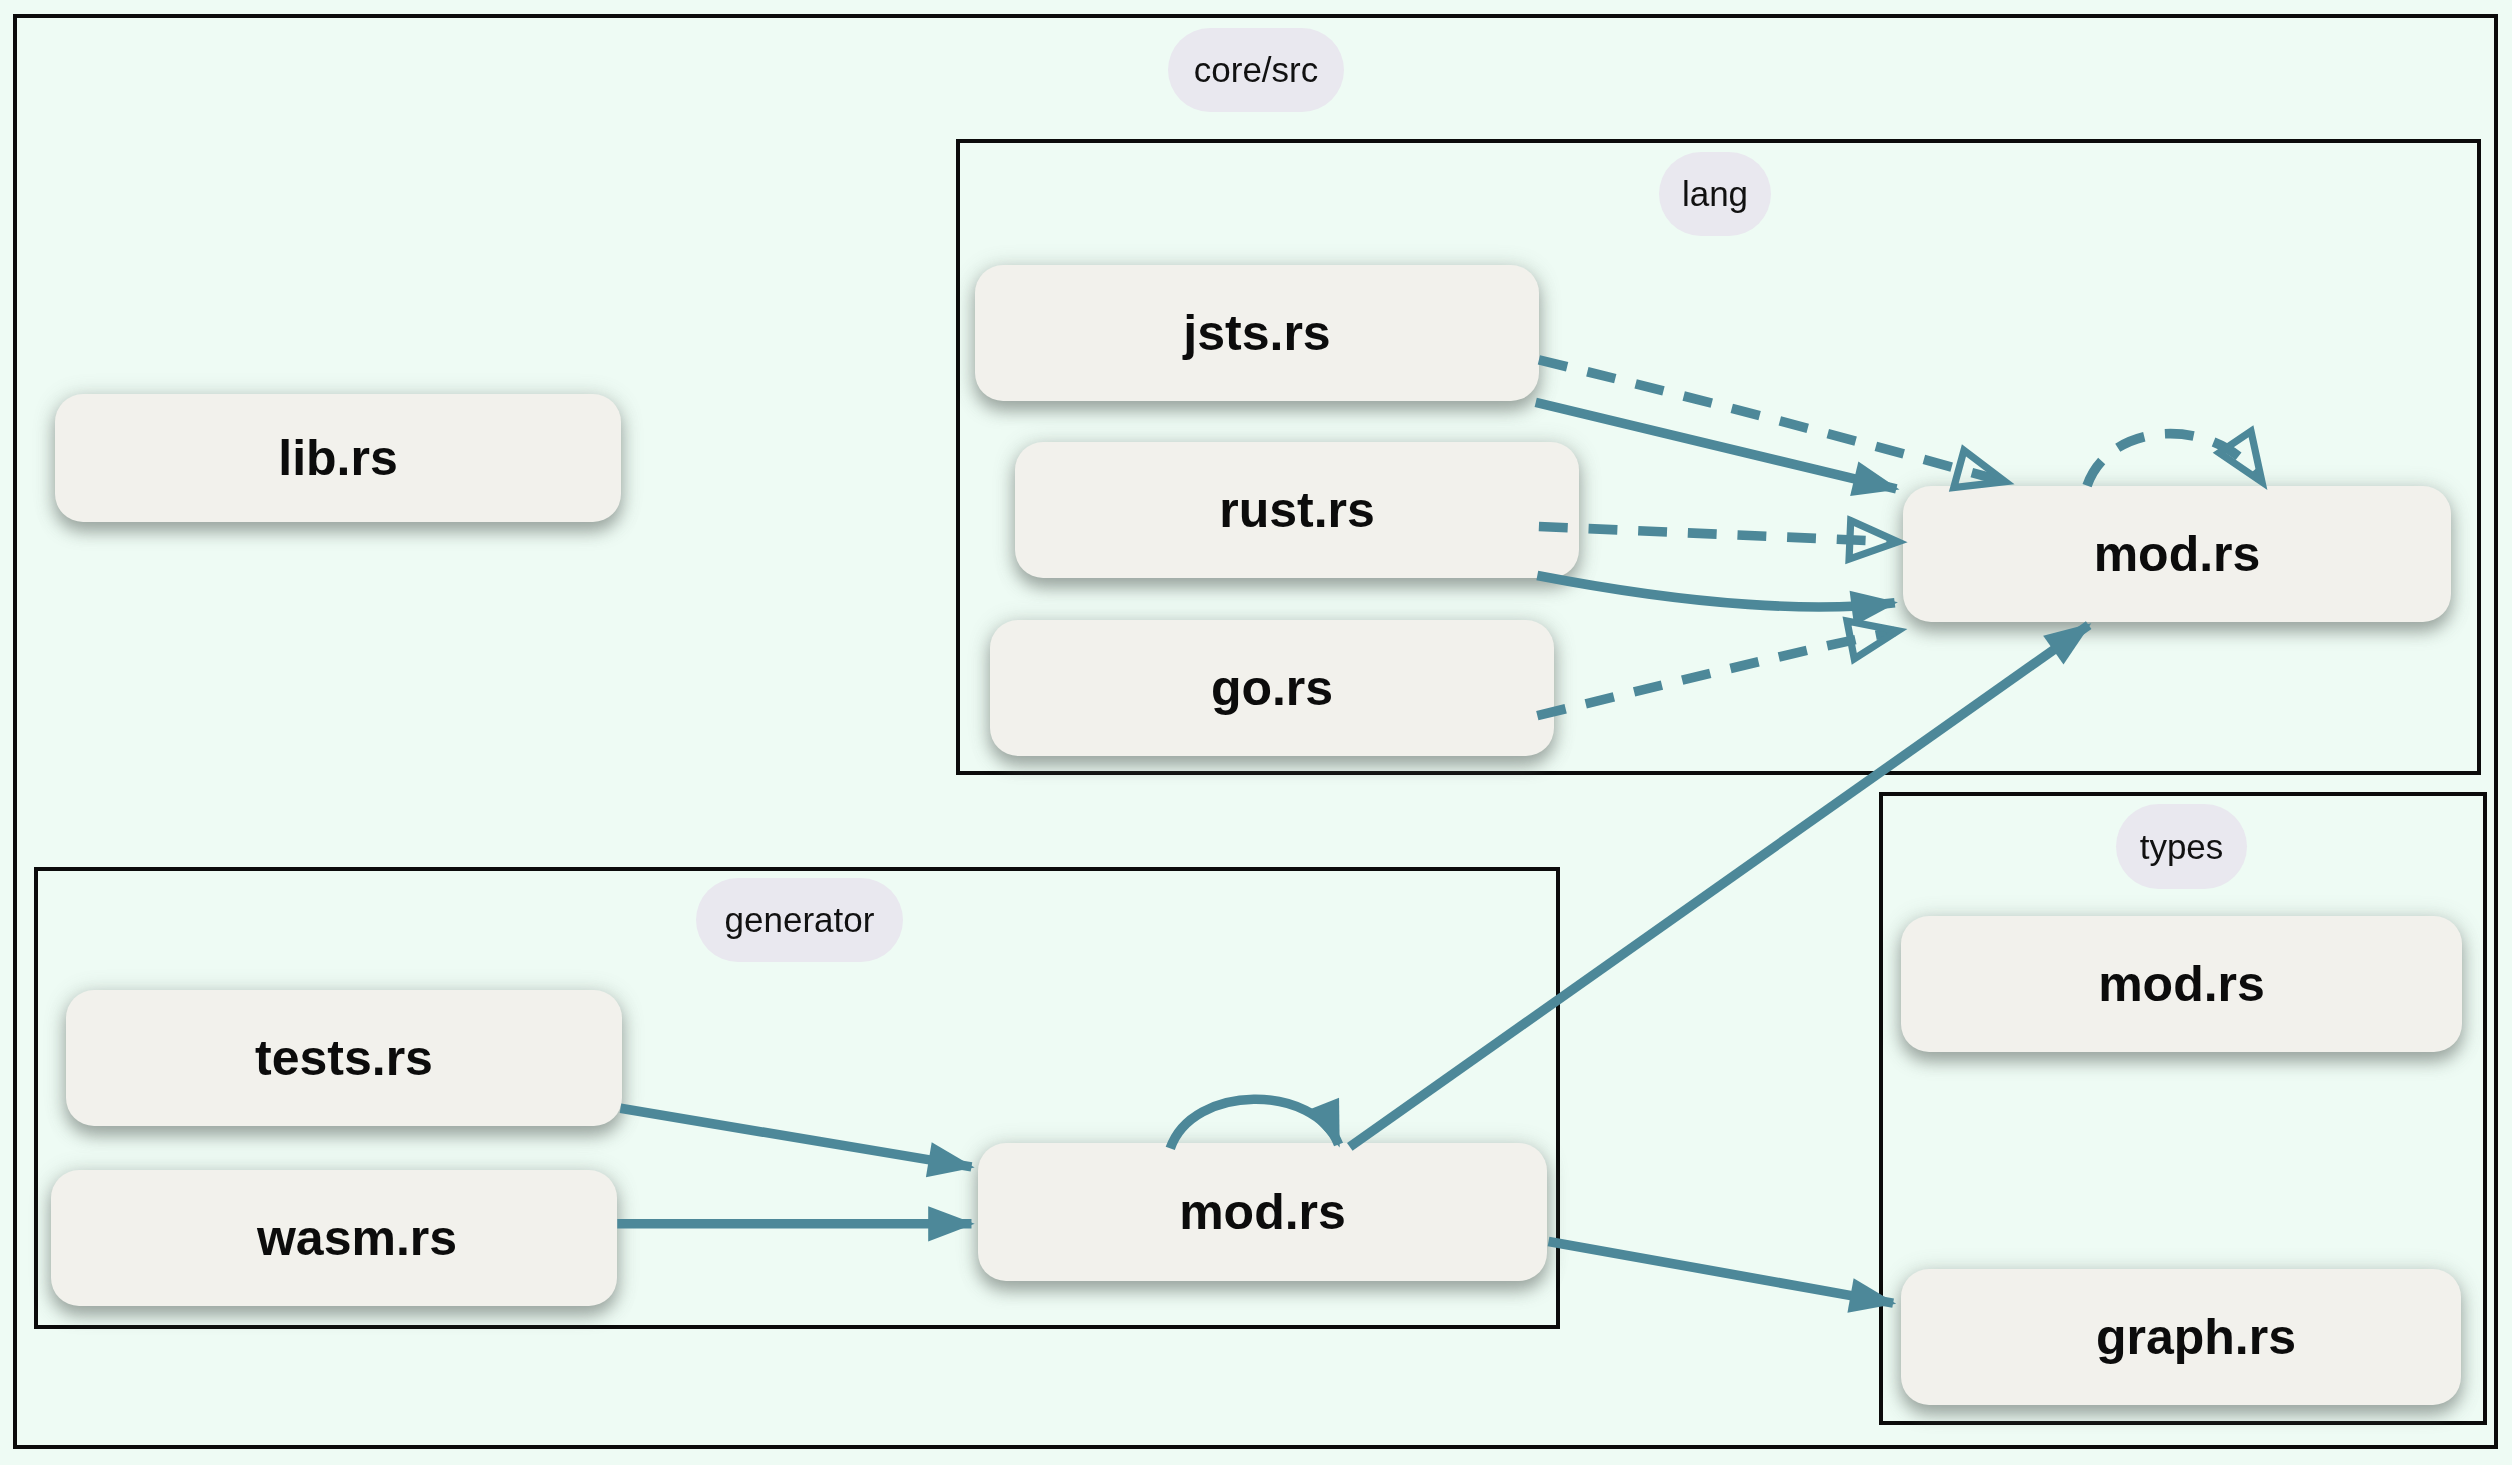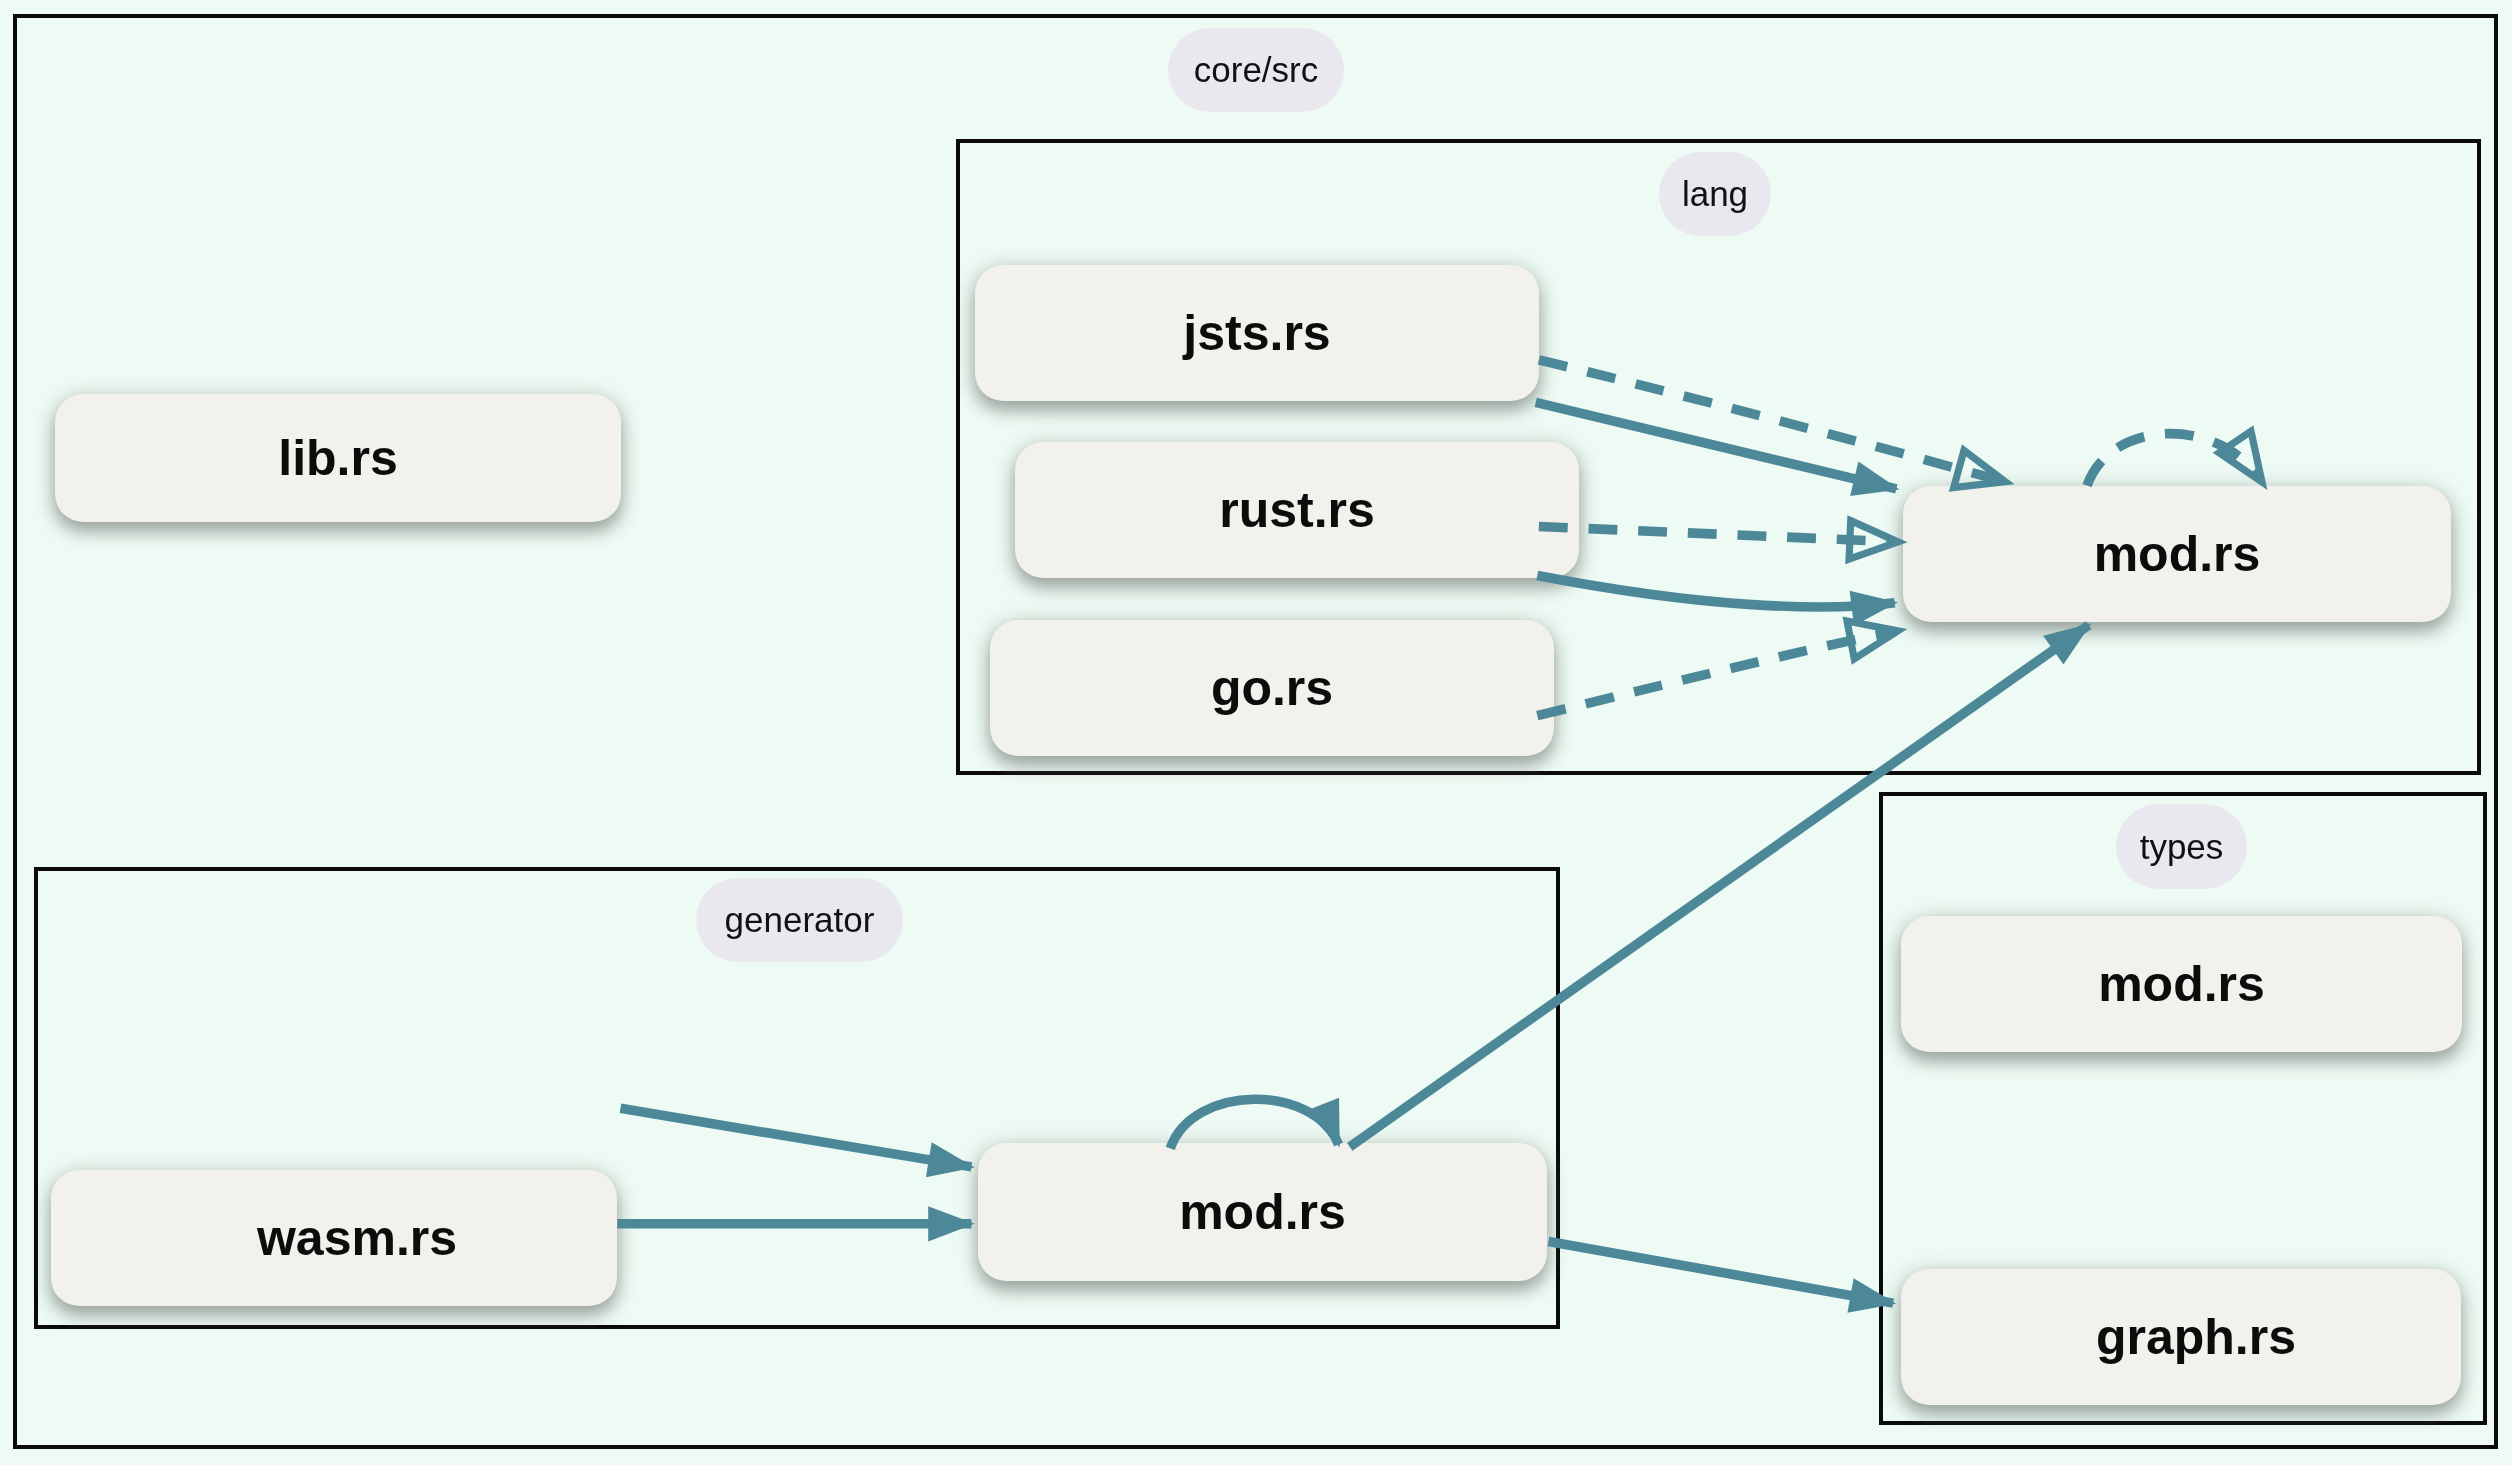--- a/index.html
+++ b/index.html
@@ -88,20 +88,21 @@
   <div class="pill" style="left:1168px; top:28px; width:176px; height:84px;">core/src</div>
   <div class="pill" style="left:1659px; top:152px; width:112px; height:84px;">lang</div>
   <div class="pill" style="left:696px; top:878px; width:207px; height:84px;">generator</div>
   <div class="pill" style="left:2116px; top:804px; width:131px; height:85px;">types</div>
 
   <div class="node" style="left:55px; top:394px; width:566px; height:128px;">lib.rs</div>
   <div class="node" style="left:975px; top:265px; width:564px; height:136px;">jsts.rs</div>
   <div class="node" style="left:975px; top:442px; width:564px; height:136px;margin-left:40px;">rust.rs</div>
   <div class="node" style="left:975px; top:620px; width:564px; height:136px;margin-left:15px;">go.rs</div>
   <div class="node" style="left:1903px; top:486px; width:548px; height:136px;">mod.rs</div>
+  <div class="node" style="left:66px; top:990px; width:556px; height:136px;">tests.rs</div>
   <div class="node" style="left:51px; top:1170px; width:566px; height:136px;padding-left:46px;">wasm.rs</div>
   <div class="node" style="left:978px; top:1143px; width:569px; height:138px;">mod.rs</div>
   <div class="node" style="left:1901px; top:916px; width:561px; height:136px;">mod.rs</div>
   <div class="node" style="left:1901px; top:1269px; width:560px; height:136px;padding-left:30px;">graph.rs</div>
 
   <svg class="edges" viewBox="0 0 3134 1828">
     <defs>
       <marker id="mFilled" markerUnits="userSpaceOnUse" markerWidth="70" markerHeight="52" refX="56" refY="26" orient="auto">
         <path d="M2,4 L60,26 L2,48 Z" fill="#4d8899"></path>
       </marker>

